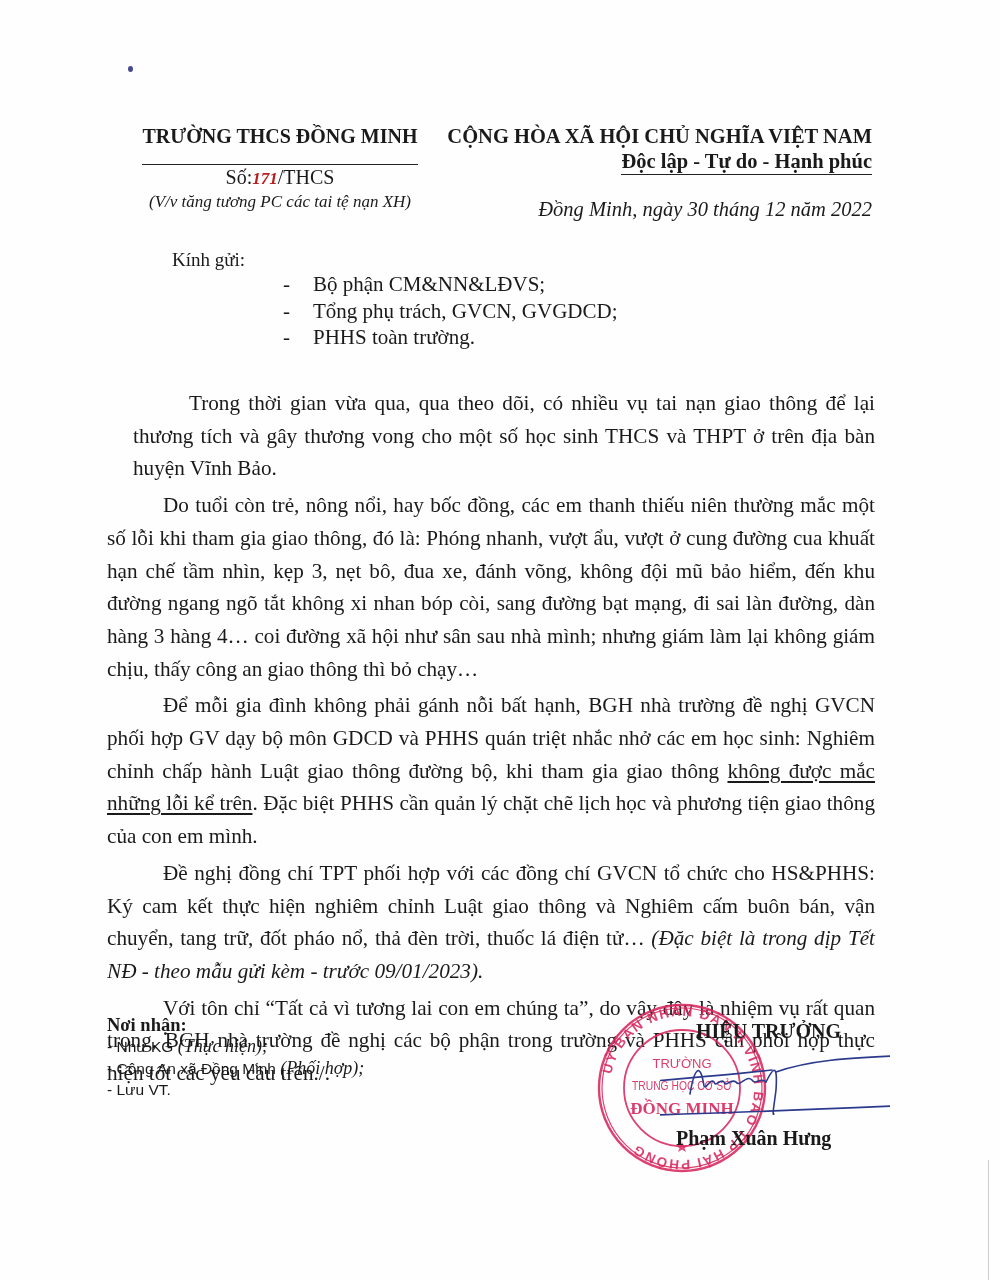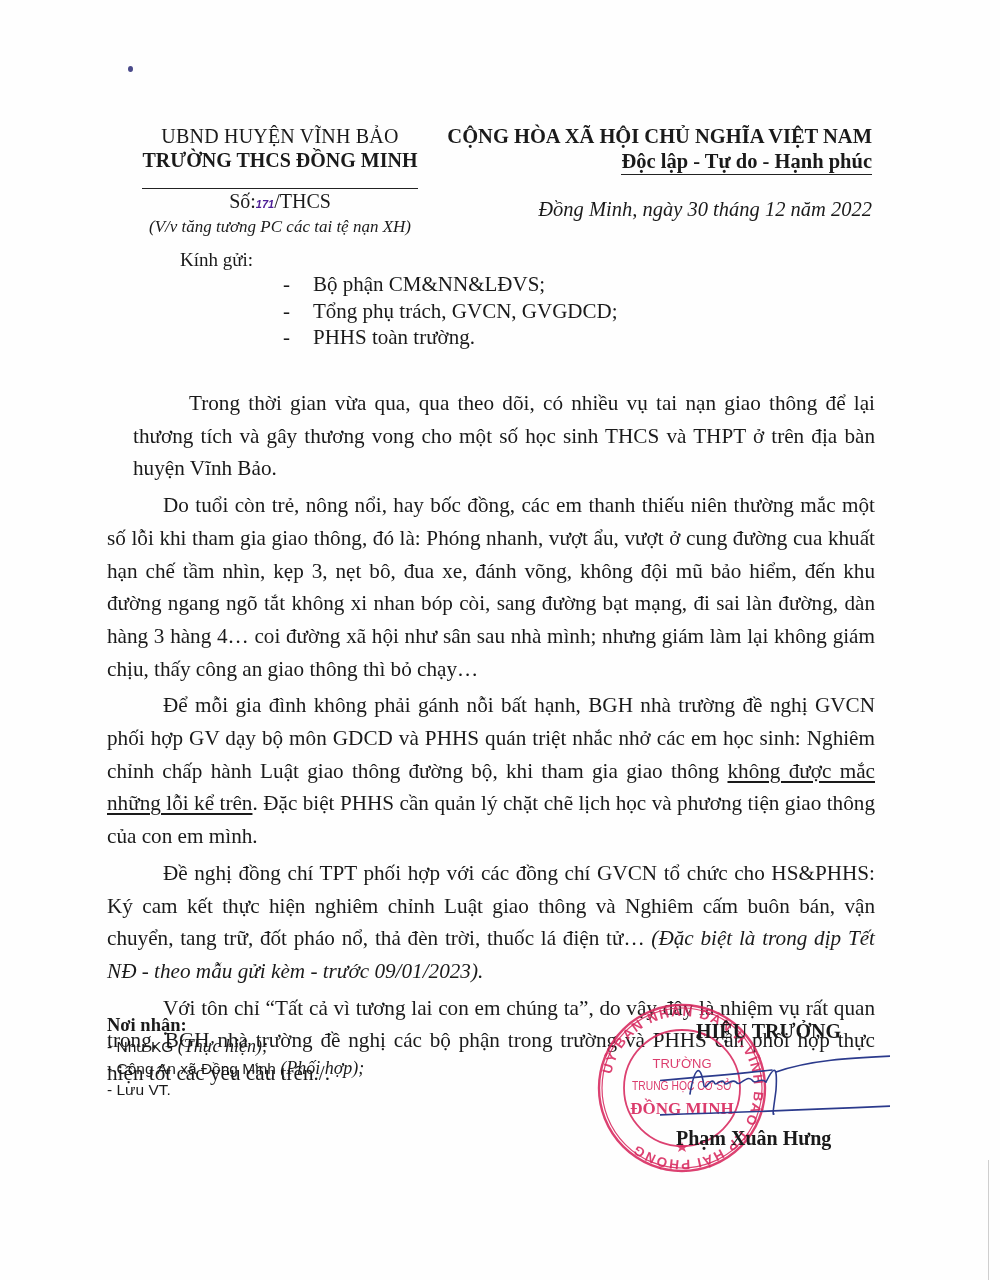--- a/index.html
+++ b/index.html
@@ -52,25 +52,25 @@
       font-weight: bold;
       display: inline-block;
       border-bottom: 1.4px solid #222;
       padding-bottom: 16px;
     }
     .hdr-left .docno {
       font-size: 20px;
       line-height: 24px;
     }
     .hdr-left .docno .num {
-      color: #4c1d95;
-      font-style: italic;
-      font-weight: bold;
-      font-family: Liberation Sans, sans-serif;
-      font-size: 11px;
+      color: #b91c1c;
+      font-style: italic;
+      font-weight: bold;
+      font-family: Liberation Serif, serif;
+      font-size: 17px;
     }
     .hdr-left .subject {
       font-size: 17px;
       line-height: 22px;
       font-style: italic;
     }
     
     .hdr-right {
       position: absolute;
       left: 432px; top: 124px;
@@ -93,21 +93,21 @@
     }
     .hdr-right .dateline {
       margin-top: 22px;
       font-size: 20.5px;
       line-height: 25px;
       font-style: italic;
     }
     
     .greeting {
       position: absolute;
-      left: 180px; top: 248px;
+      left: 172px; top: 248px;
       font-size: 19px;
       line-height: 24px;
     }
     .recipients {
       position: absolute;
       left: 283px; top: 271px;
       margin: 0; padding: 0;
       list-style: none;
     }
     .recipients li {
@@ -187,21 +187,20 @@
   </style>
 </head>
 <body>
 
 <div class="page">
 
   <div class="speck"></div>
   <div class="right-edge"></div>
 
   <div class="hdr-left">
-    <div class="org">UBND HUYỆN VĨNH BẢO</div>
     <div class="school">TRƯỜNG THCS ĐỒNG MINH</div>
     <div class="docno">
       <span>Số:</span><span class="num">171</span><span>/THCS</span>
     </div>
     <div class="subject">(V/v tăng tương PC các tai tệ nạn XH)</div>
   </div>
 
   <div class="hdr-right">
     <div class="nation">CỘNG HÒA XÃ HỘI CHỦ NGHĨA VIỆT NAM</div>
     <div class="motto">Độc lập - Tự do - Hạnh phúc</div>

